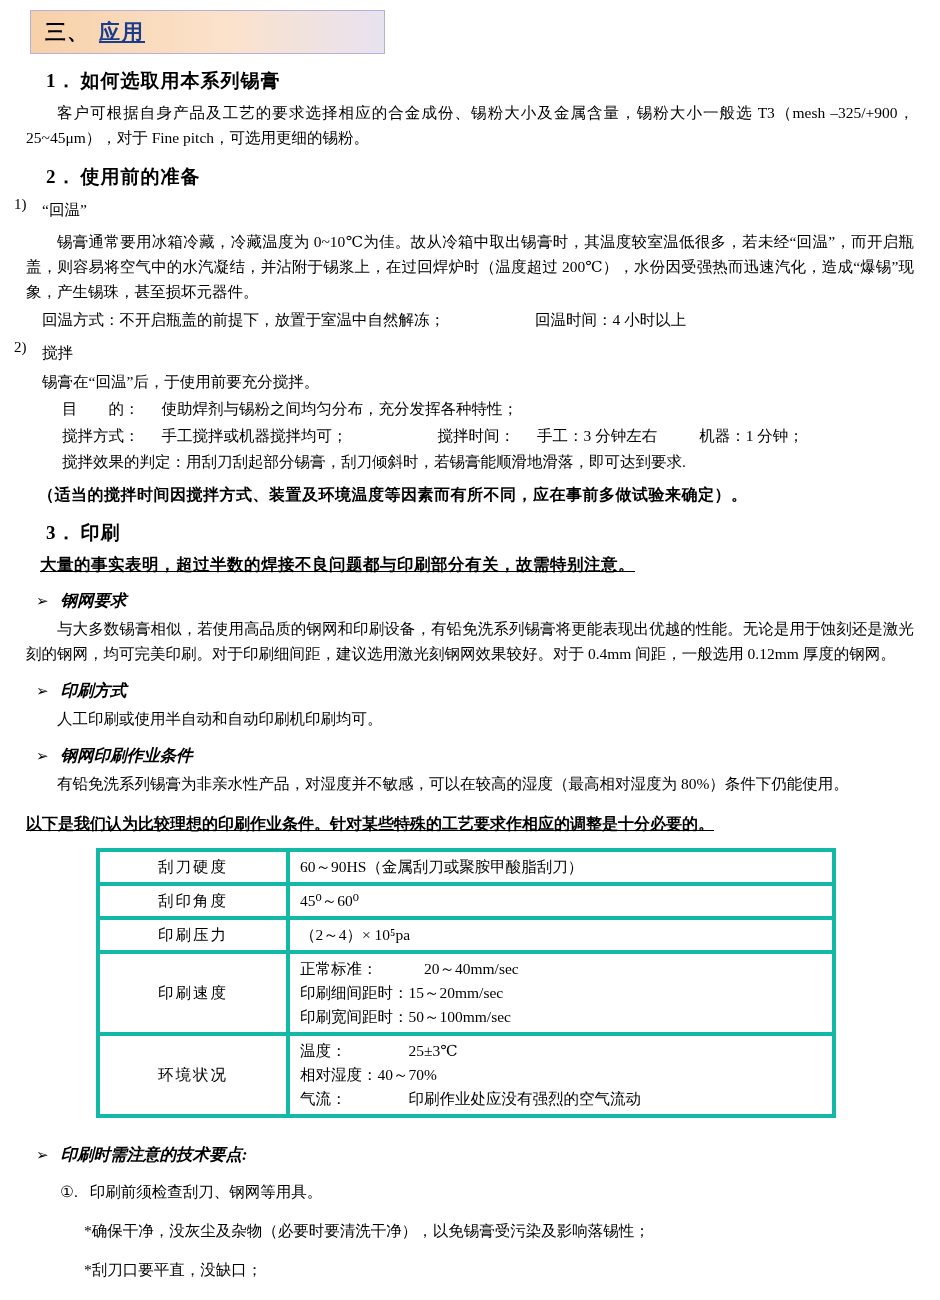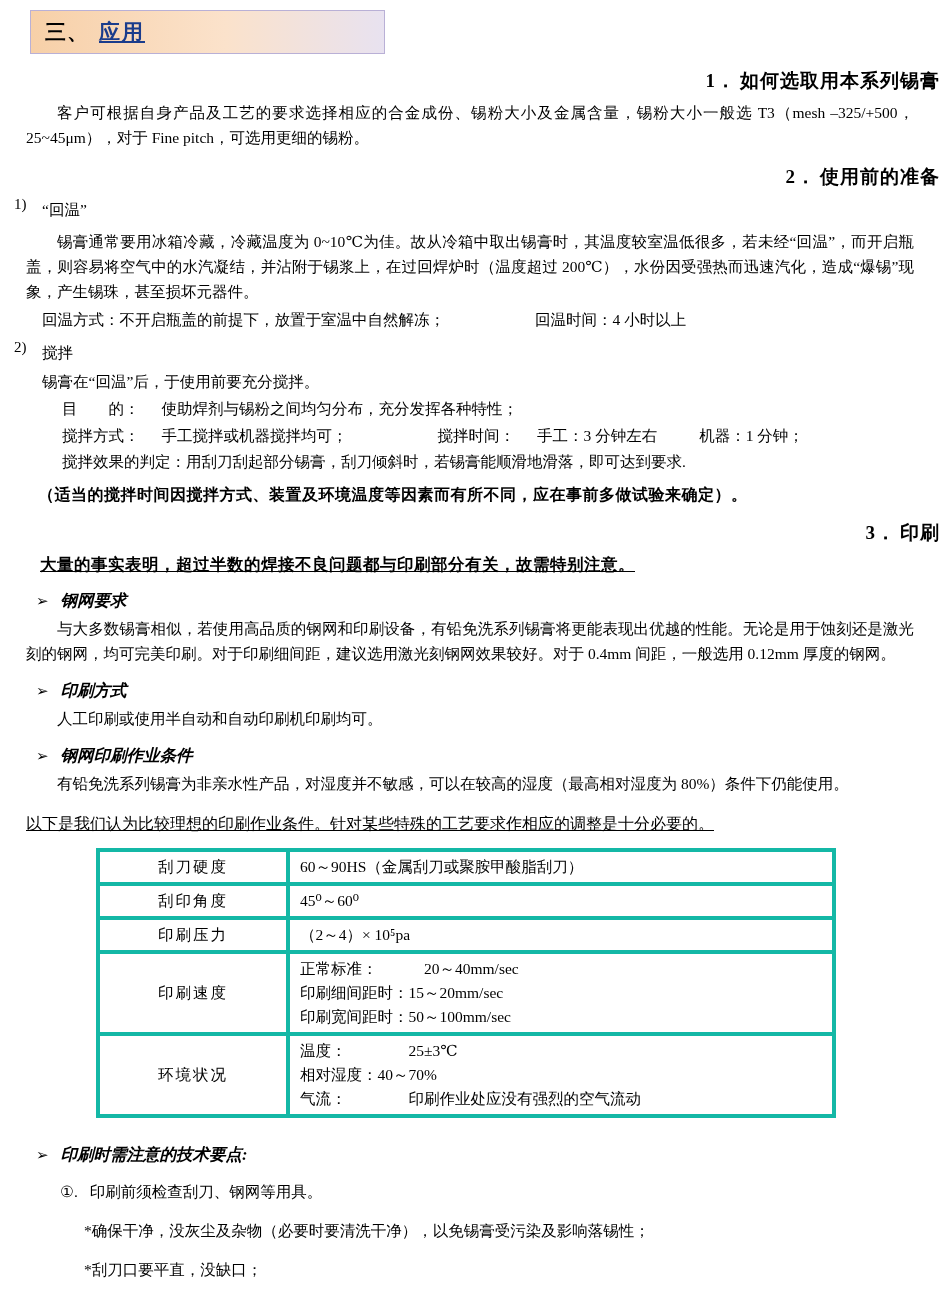--- a/index.html
+++ b/index.html
@@ -48,21 +48,20 @@
     margin-left: 10px;
     letter-spacing: 2px;
   }
 
   
   h2.h-num {
     font-size: 19px;
     font-weight: bold;
     margin: 14px 0 6px 46px;
     letter-spacing: 1px;
-    text-align: right;
   }
   h2.h-num .lbl { margin-left: 4px; }
 
   
   p.body {
     font-size: 15.5px;
     line-height: 1.62;
     margin: 4px 26px 4px 26px;
     text-align: justify;
     text-indent: 2em;
@@ -124,20 +123,21 @@
     font-weight: normal;
     margin-right: 12px;
     color: #000;
   }
 
   .underline-line {
     font-size: 16px;
     text-decoration: underline;
     margin: 14px 0 12px 26px;
     line-height: 1.6;
+    font-weight: bold;
   }
 
   
   table.spec {
     border-collapse: collapse;
     margin: 6px 0 0 96px;
     width: 740px;
     font-size: 15.5px;
   }
   table.spec td {
@@ -173,21 +173,21 @@
 <div class="page">
 
   <div class="section-banner">
     <span class="num">三、</span>
     <span class="title">应用</span>
   </div>
 
   <h2 class="h-num">
     <span>1．</span><span class="lbl">如何选取用本系列锡膏</span>
   </h2>
-  <p class="body">客户可根据自身产品及工艺的要求选择相应的合金成份、锡粉大小及金属含量，锡粉大小一般选 T3（mesh –325/+500，25~45μm），对于 Fine pitch，可选用更细的锡粉。</p>
+  <p class="body">客户可根据自身产品及工艺的要求选择相应的合金成份、锡粉大小及金属含量，锡粉大小一般选 T3（mesh –325/+900，25~45μm），对于 Fine pitch，可选用更细的锡粉。</p>
 
   <h2 class="h-num">
     <span>2．</span><span class="lbl">使用前的准备</span>
   </h2>
 
   <div class="ol-item">
     <div class="marker">1)</div>
     <div class="content">
       <div class="sub-line">“回温”</div>
     </div>

